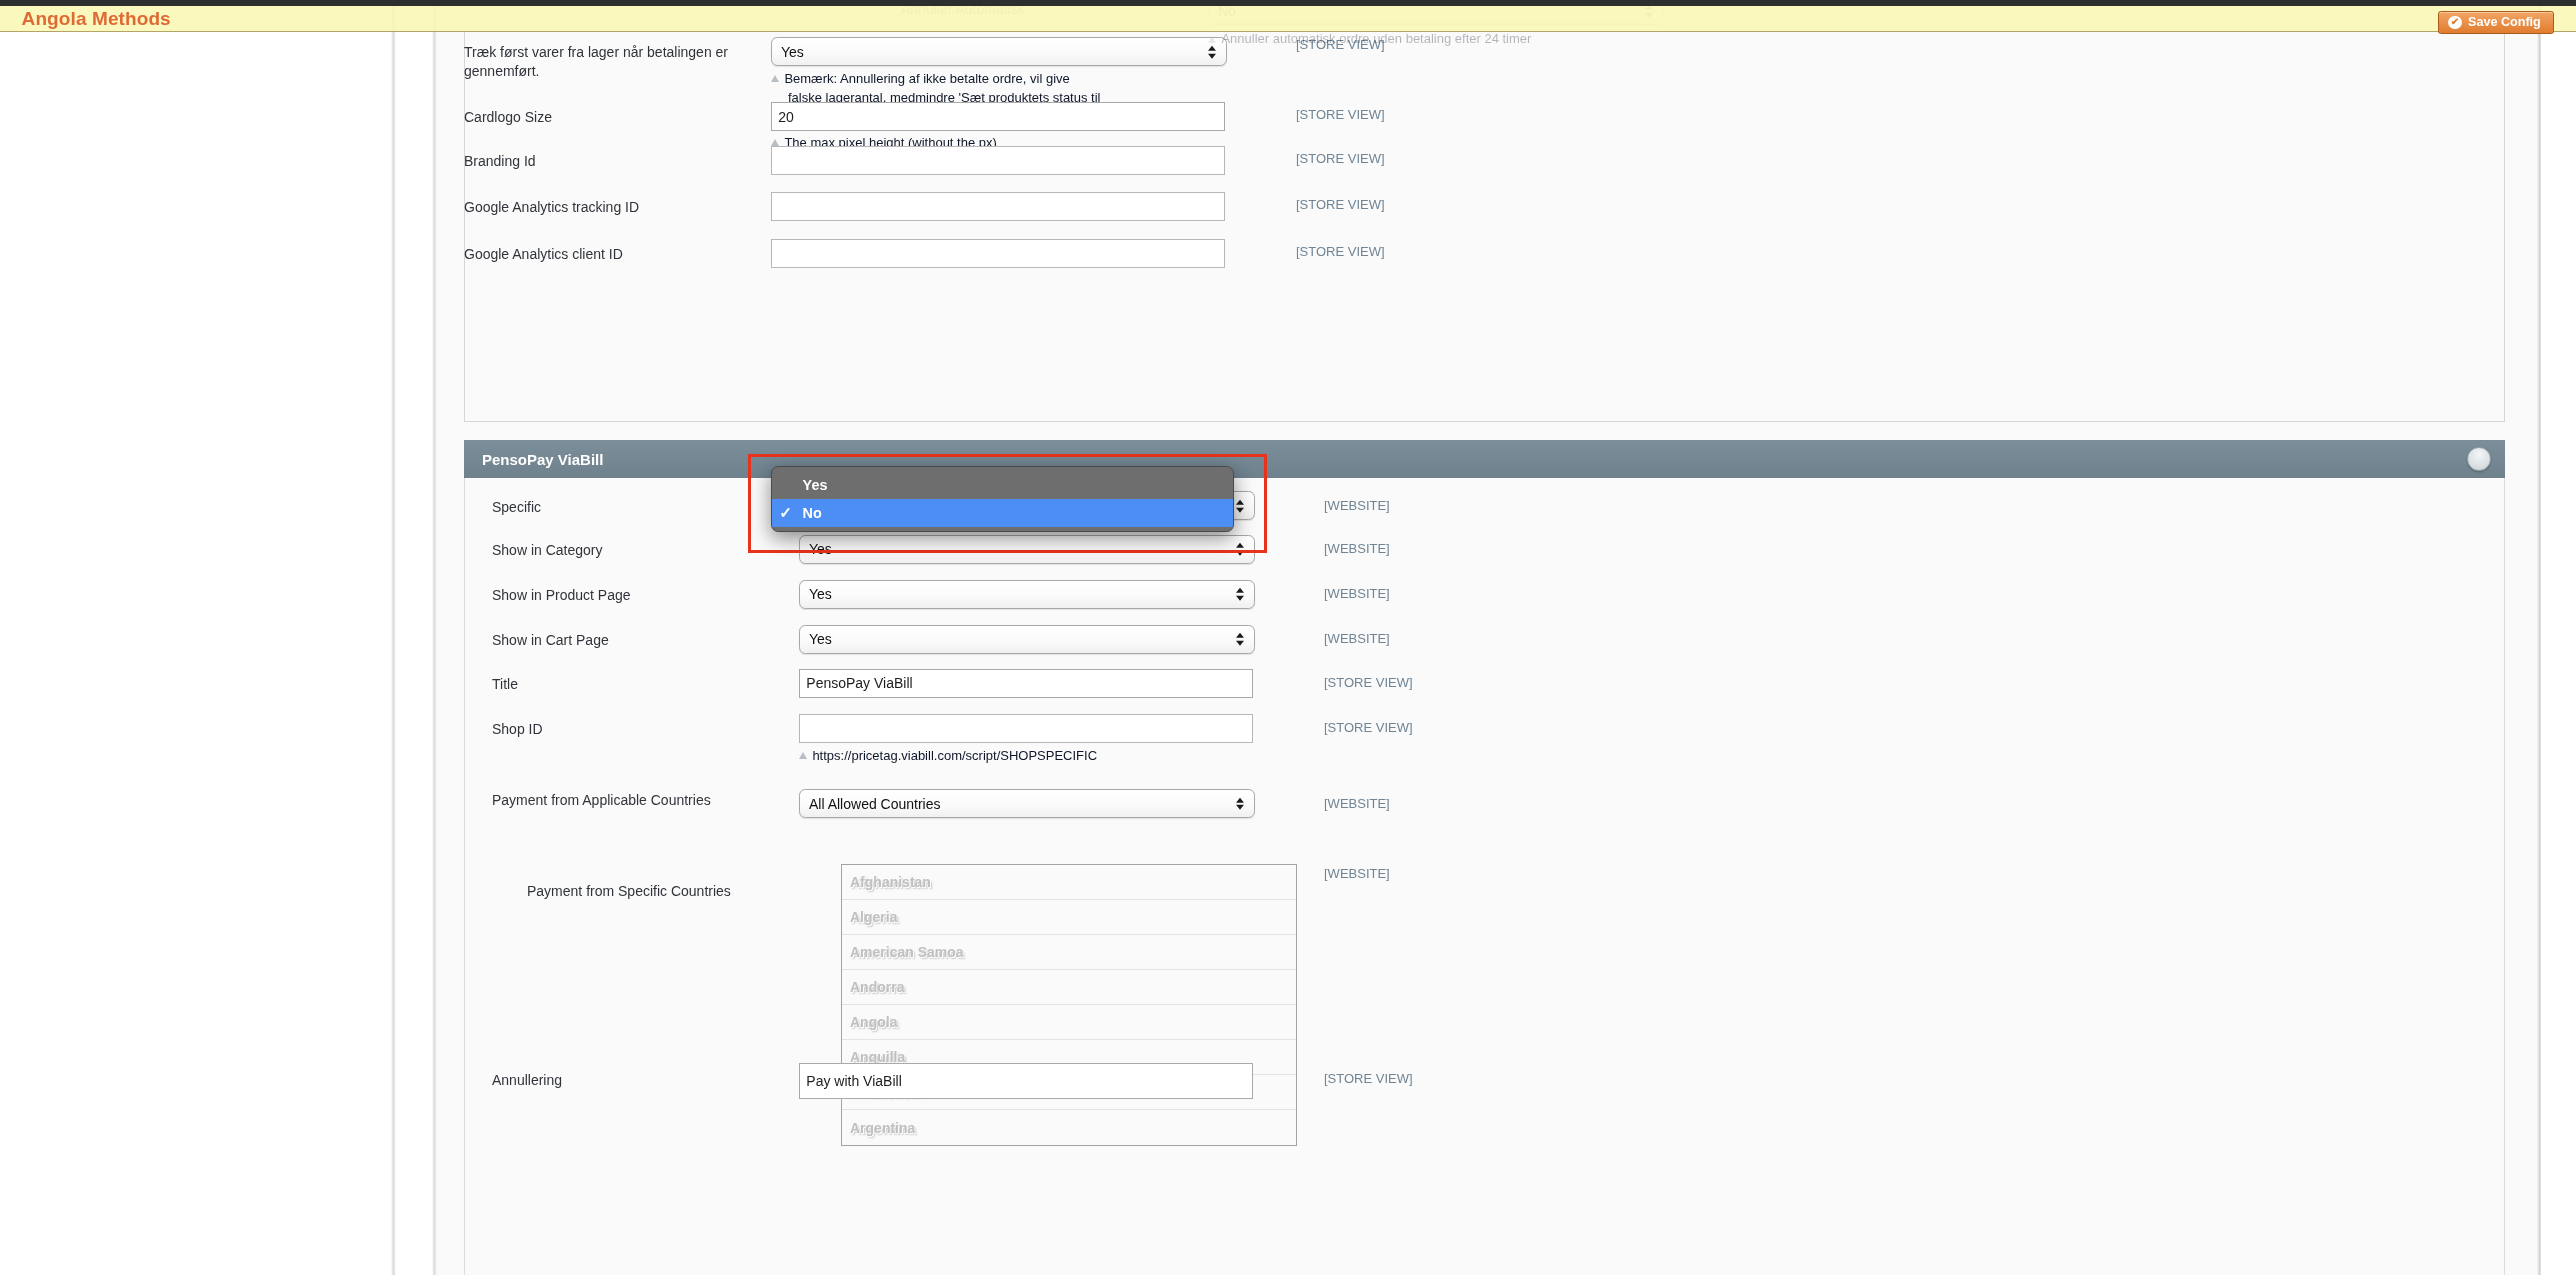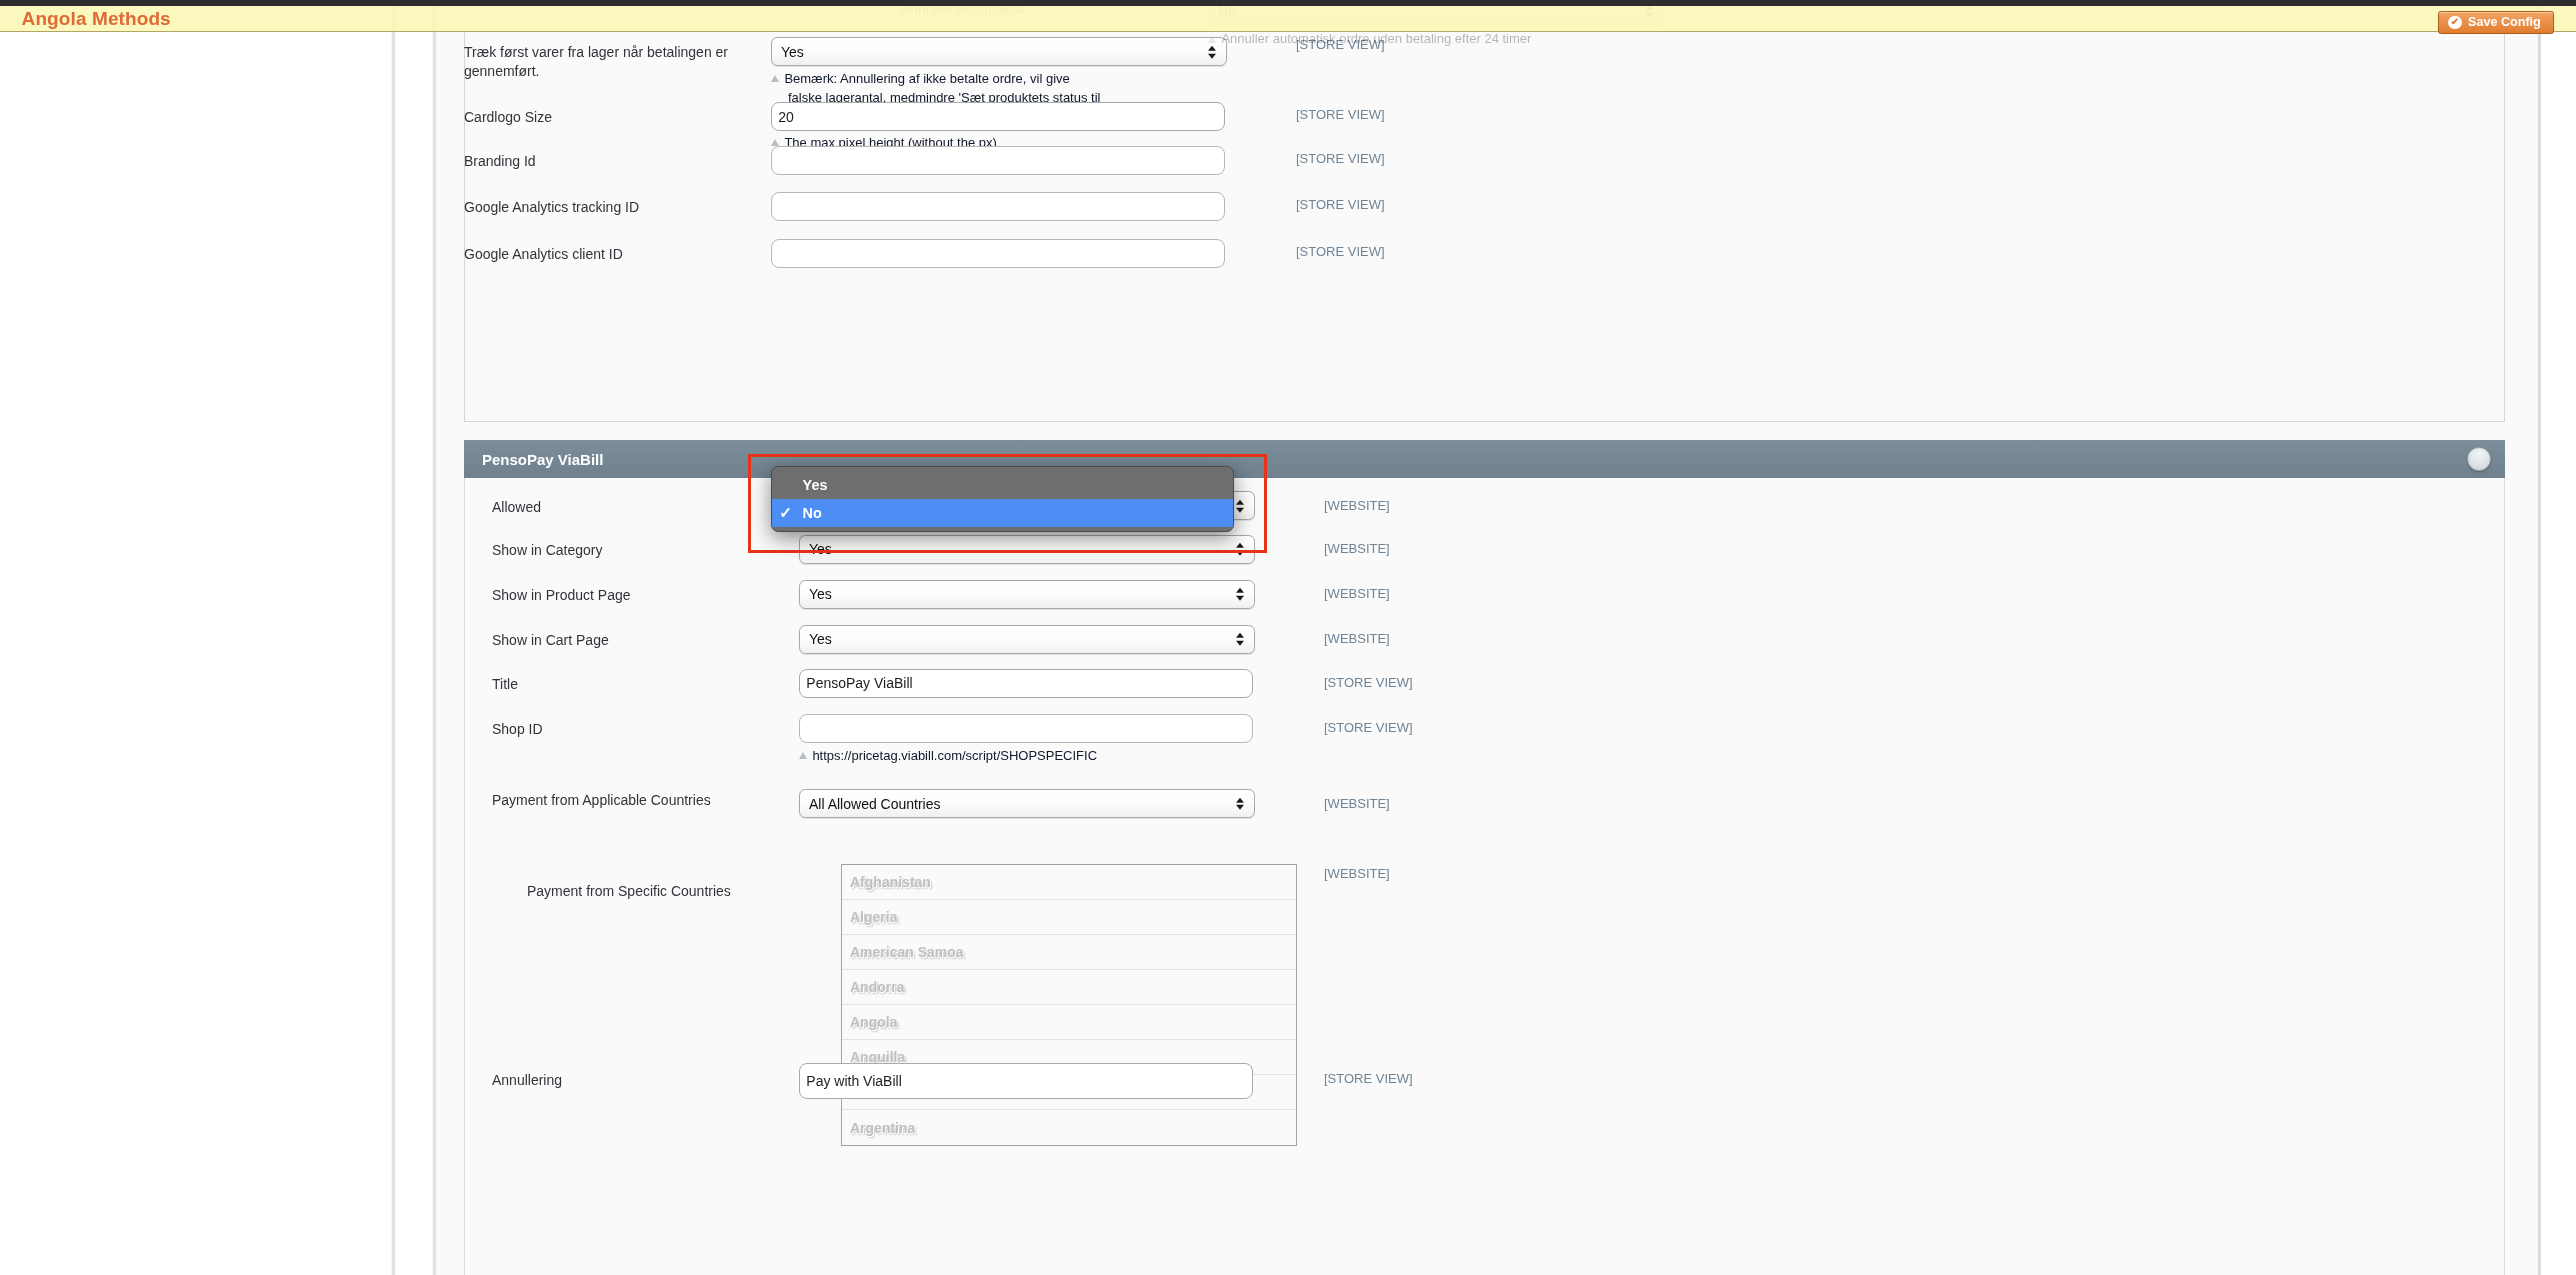--- a/index.html
+++ b/index.html
@@ -151,21 +151,21 @@
   }
 
   input.tb {
     width: 454px; height: 29px;
     border: 0.9px solid #a9a9a9;
     background: #ffffff;
     font-family: "Liberation Sans", sans-serif;
     font-size: 14px;
     color: #1d1d1d;
     padding: 0 6.3px;
-    border-radius: 8px;
+    border-radius: 0;
     outline: none;
   }
   input.tb.lighter { border-color: #b7b7b7; }
 
   .sel {
     position: relative;
     width: 456px; height: 29px;
     border: 0.9px solid #a8a8a8;
     border-radius: 6.3px;
     background: linear-gradient(to bottom,#ffffff,#fbfbfb 55%,#f0f0f0);
@@ -425,21 +425,21 @@
     <div class="sect-head" style="top:440px;">
       <span class="sect-title">PensoPay ViaBill</span>
       <span class="collapse-btn">
           <i></i>
         </span>
     </div>
 
     <div class="sect-body" style="top:478px; height:798px;">
 
       <div class="row" style="top:12.6px;">
-        <div class="lbl" style="top:7.2px;">Allowed</div>
+        <div class="lbl" style="top:7.2px;">Specific</div>
         <div class="ctl" style="top:0.9px;">
           <div class="sel">
             <span>No</span>
             <span class="arrows">
               <span class="tri-up"></span>
                 <span class="tri-dn"></span>
             </span>
           </div>
         </div>
         <div class="scope" style="top:7.2px;">[WEBSITE]</div>

